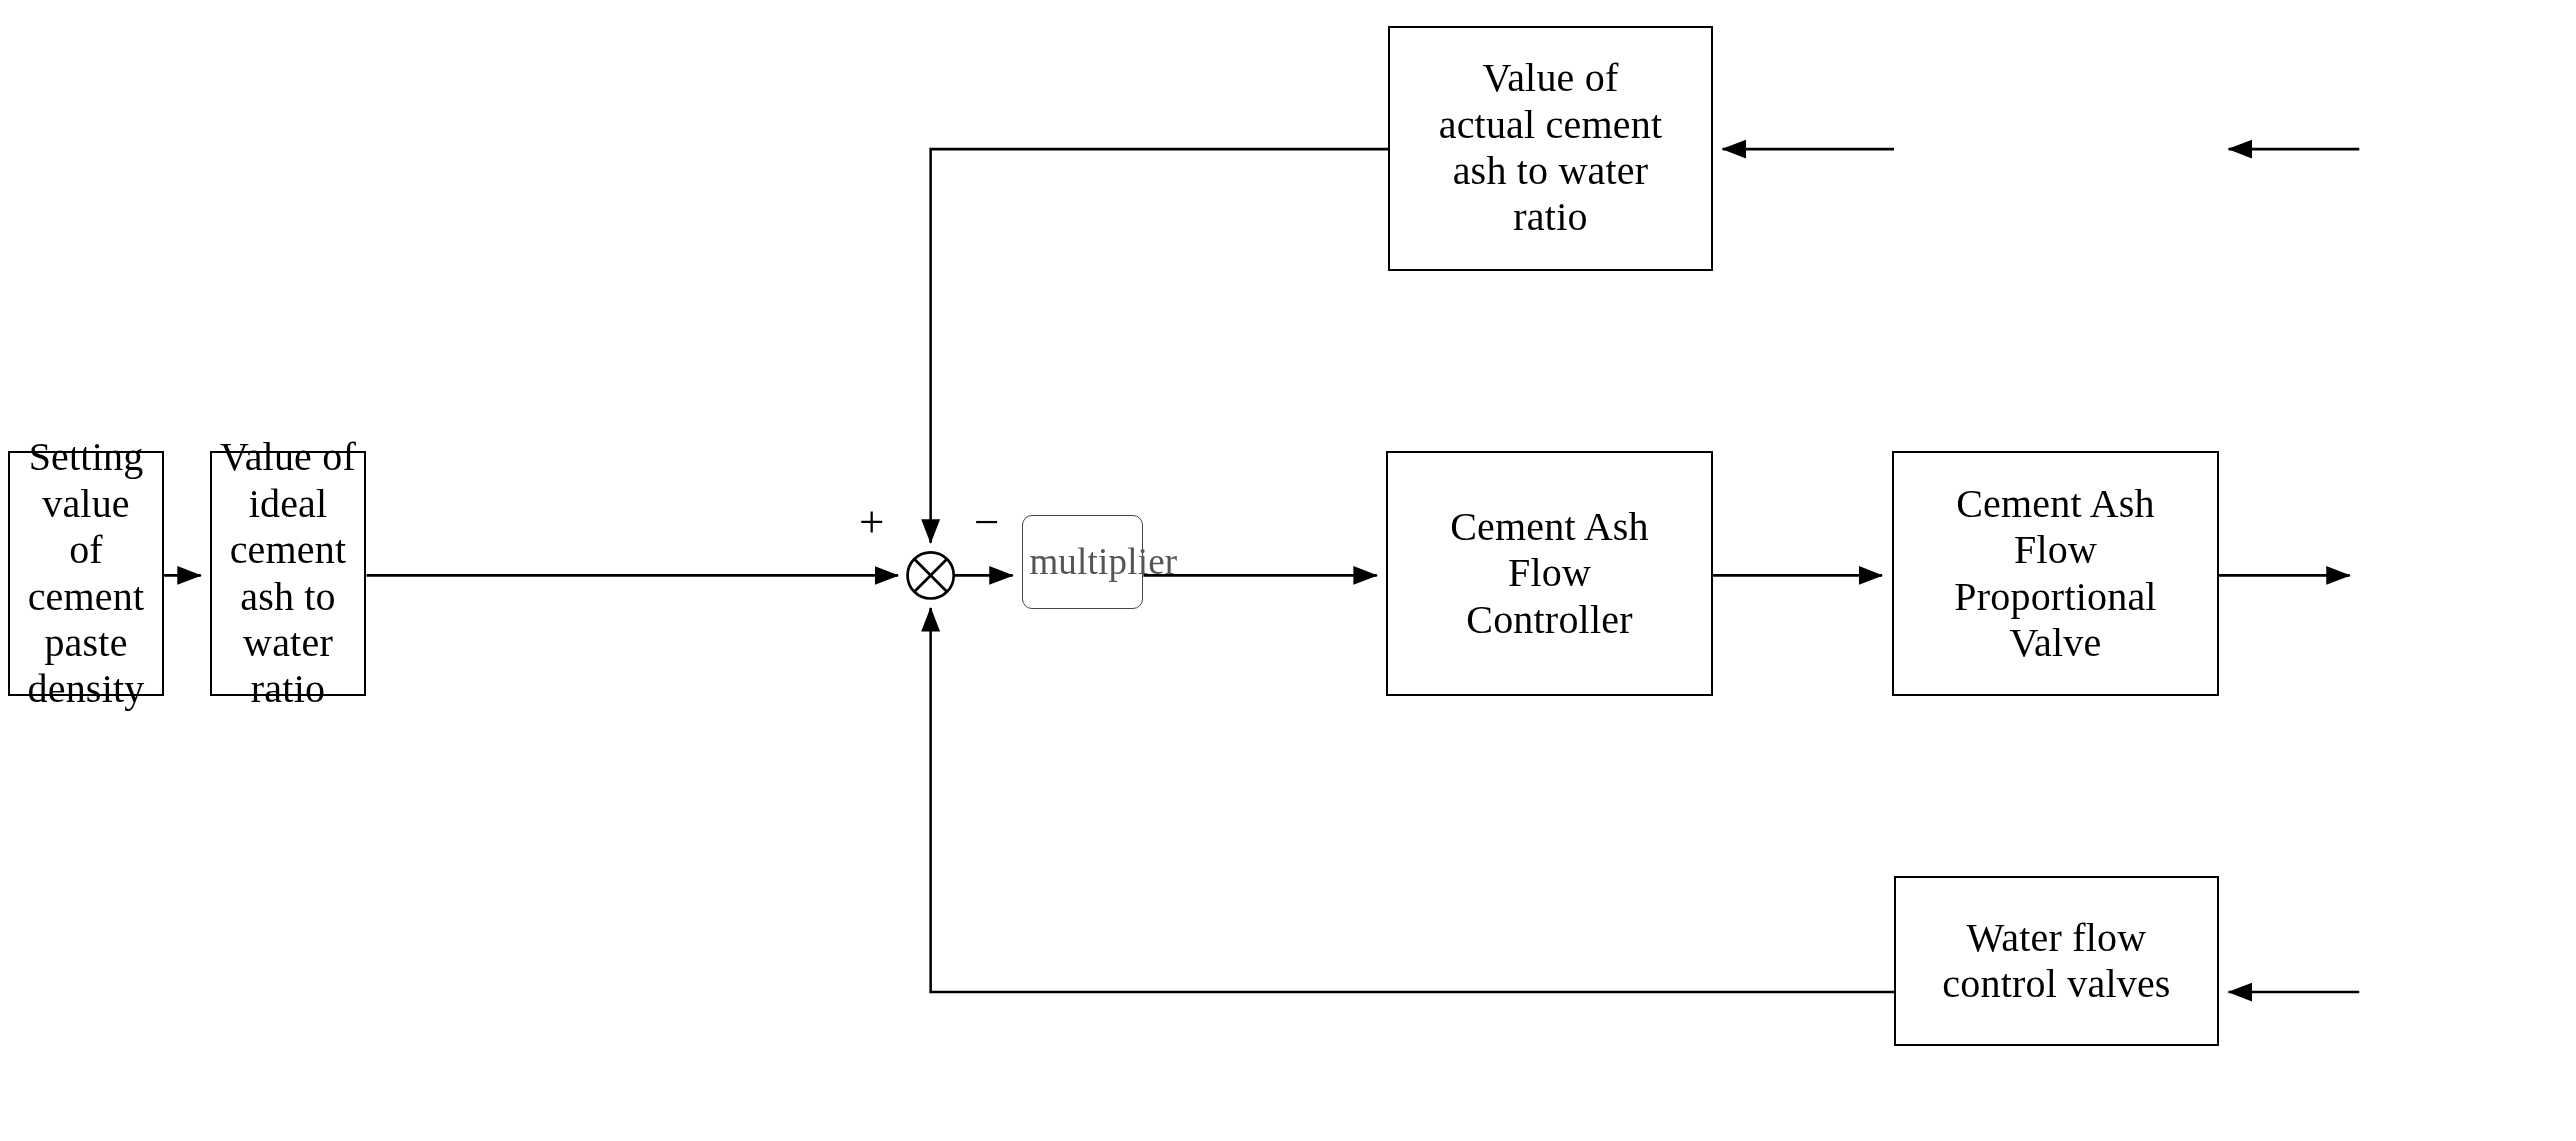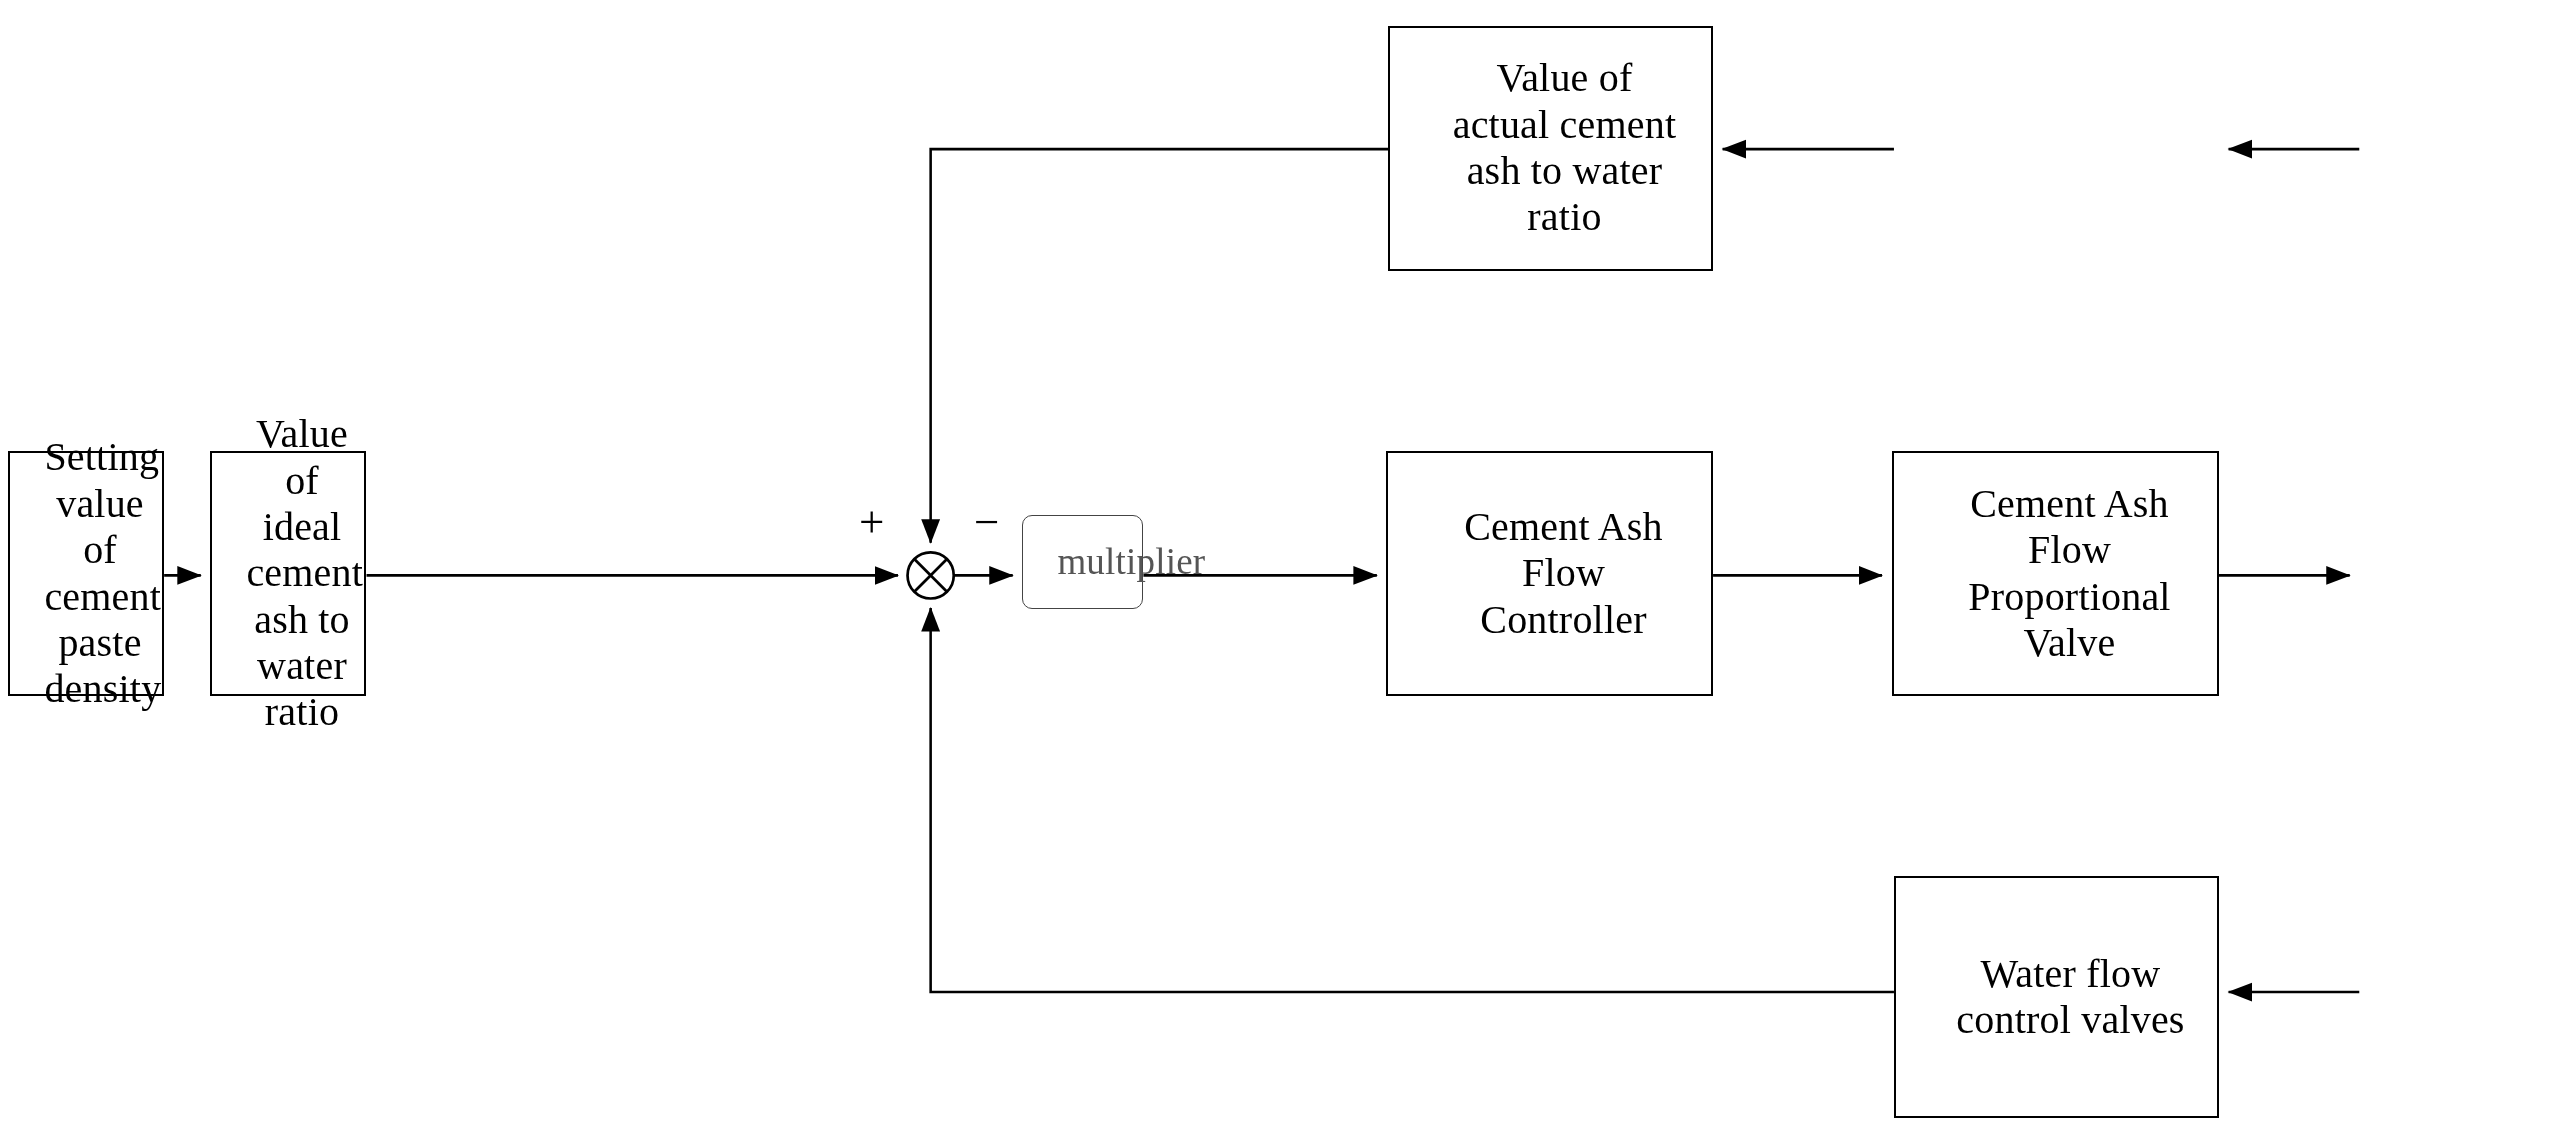--- a/index.html
+++ b/index.html
@@ -30,21 +30,20 @@
     border: 2.4px solid #000000;
     background: #ffffff;
     display: flex;
     align-items: center;
     justify-content: center;
     text-align: center;
     color: #000000;
     font-size: 40px;
     line-height: 1.16;
     letter-spacing: 0.2px;
-    padding-left: 28px;
   }
   .block .label {
     display: block;
     width: 100%;
     padding: 0 6.4px;
     box-sizing: border-box;
     white-space: pre-line;
   }
   .block.soft {
     border: 1.6px solid #444444;
@@ -133,21 +132,21 @@
 
 
   <div class="block" style="left:1388px; top:25.5px; width:325px; height:245px;">
     <span class="label">Value of
 actual cement
 ash to water
 ratio</span>
   </div>
 
 
-  <div class="block" style="left:1894px; top:876px; width:325px; height:242px;">
+  <div class="block" style="left:1894px; top:876px; width:325px; height:170px;">
     <span class="label">Water flow
 control valves</span>
   </div>
 
   <div class="sign" style="left:859px; top:500px;">+</div>
 
   <div class="sign" style="left:974px; top:500px;">−</div>
 
 </div>
 

